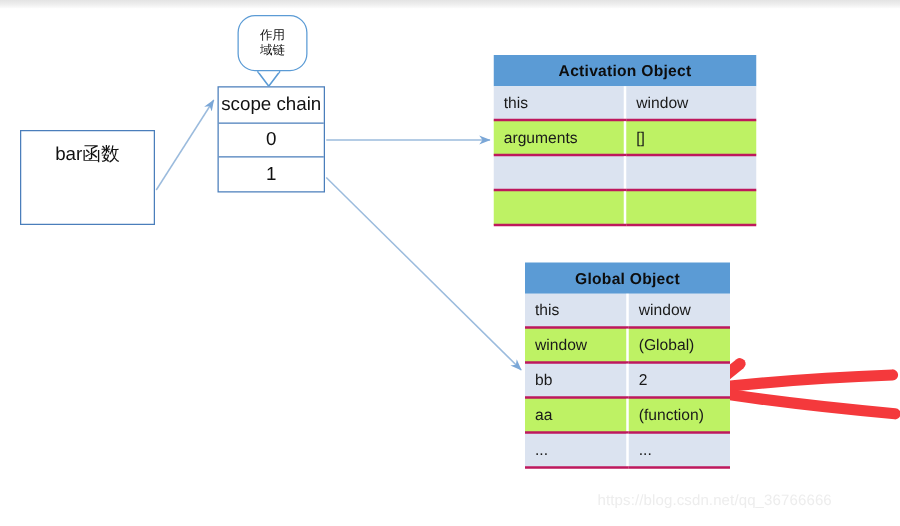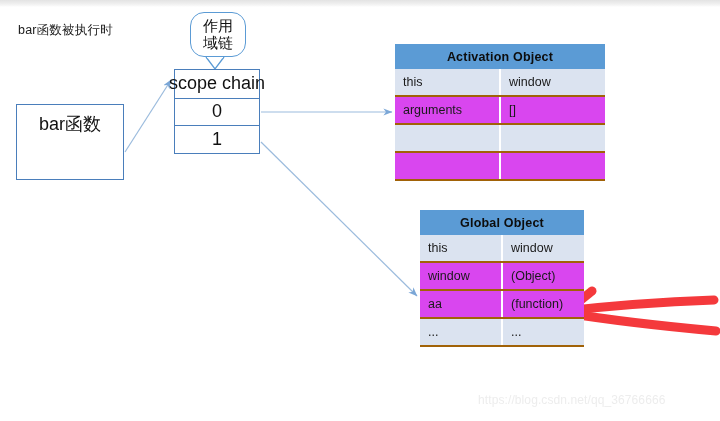--- a/index.html
+++ b/index.html
@@ -42,21 +42,21 @@
     position: absolute;
     border: 1.4px solid #4a7ebb;
     box-sizing: border-box;
     background: #ffffff;
   }
   .box .cell {
     box-sizing: border-box;
     display: flex;
     align-items: center;
     justify-content: center;
-    font-size: 18px;
+    font-size: 15px;
     color: #111111;
     white-space: nowrap;
   }
   .box .cell + .cell {
     border-top: 1.4px solid #4a7ebb;
   }
 
   
   #bar-func-box {
     left: 16px;
@@ -84,21 +84,21 @@
     height: 45px;
     border: 1.4px solid #5b9bd5;
     border-radius: 14px;
     background: #ffffff;
     box-sizing: border-box;
     display: flex;
     flex-direction: column;
     align-items: center;
     justify-content: center;
     line-height: 1.12;
-    font-size: 15px;
+    font-size: 10px;
     color: #111;
   }
 
   
   .obj-table {
     position: absolute;
     border-collapse: collapse;
     table-layout: fixed;
     font-size: 12.5px;
     color: #1a1a1a;
@@ -113,24 +113,24 @@
     letter-spacing: 0.2px;
   }
   .obj-table td {
     height: 26px;
     padding: 0 8px;
     border: none;
     vertical-align: middle;
     white-space: nowrap;
   }
   .obj-table tr.r-odd td  { background: #dbe3f0; }
-  .obj-table tr.r-even td { background: #d946ef; }
+  .obj-table tr.r-even td { background: #bef264; }
   .obj-table tr.r-odd td.k,
   .obj-table tr.r-even td.k { border-right: 2px solid #ffffff; }
-  .obj-table tr.body-row td { border-bottom: 2px solid #a16207; }
+  .obj-table tr.body-row td { border-bottom: 2px solid #be185d; }
 
   #activation-object-table { left: 395px; top: 44px; width: 210px; }
   #global-object-table     { left: 420px; top: 210px; width: 164px; }
 
   
   #connectors {
     position: absolute;
     left: 0; top: 0;
     width: 720px; height: 421px;
     pointer-events: none;
@@ -147,21 +147,20 @@
     white-space: nowrap;
   }
 </style>
 </head>
 <body>
 
 <div id="canvas">
 
   <div class="top-strip"></div>
 
-  <div class="page-title">bar函数被执行时</div>
 
   <svg id="connectors" viewBox="0 0 720 421">
     <defs>
       <marker id="arrowBlue" markerWidth="9" markerHeight="9" refX="7.2" refY="3.2" orient="auto" markerUnits="strokeWidth">
         <path d="M0,0.2 L7.6,3.2 L0,6.2 L2.2,3.2 Z" fill="#7ba7d7"></path>
       </marker>
     </defs>
 
     <line x1="125" y1="152" x2="171" y2="80" stroke="#9bbbdd" stroke-width="1.2" marker-end="url(#arrowBlue)"></line>
 
@@ -226,21 +225,25 @@
         <th class="hdr" colspan="2">Global Object</th>
       </tr>
     </thead>
     <tbody>
       <tr class="r-odd body-row">
         <td class="k" style="width:50%">this</td>
         <td class="v">window</td>
       </tr>
       <tr class="r-even body-row">
         <td class="k">window</td>
-        <td class="v">(Object)</td>
+        <td class="v">(Global)</td>
+      </tr>
+      <tr class="r-odd body-row">
+        <td class="k">bb</td>
+        <td class="v">2</td>
       </tr>
       <tr class="r-even body-row">
         <td class="k">aa</td>
         <td class="v">(function)</td>
       </tr>
       <tr class="r-odd body-row">
         <td class="k">...</td>
         <td class="v">...</td>
       </tr>
     </tbody>

